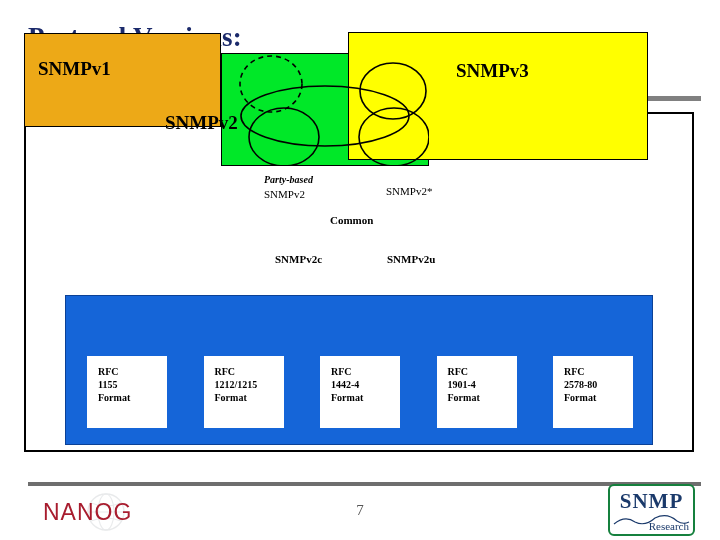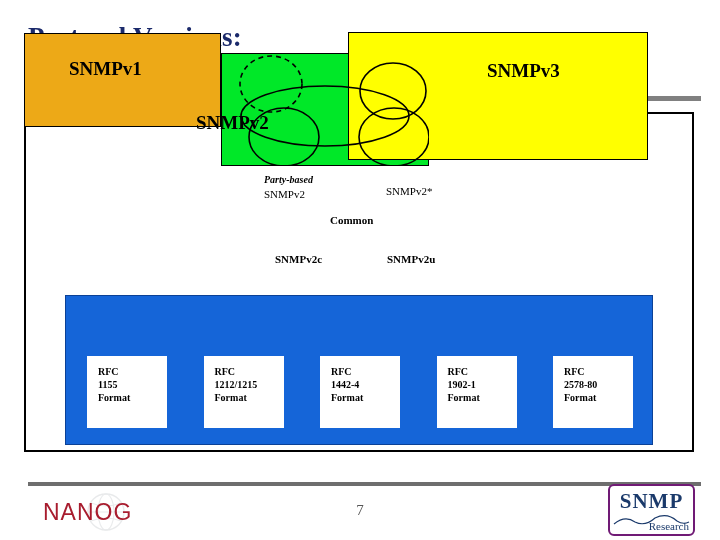--- a/index.html
+++ b/index.html
@@ -28,21 +28,21 @@
   }
 
   .sbm-label{
     position:absolute;left:0;top:6px;width:670px;text-align:center;
     font-size:17px;color:#000;font-family:"Liberation Serif", serif;
   }
 
   
   .box{position:absolute;border:1px solid #000;box-sizing:border-box;}
   .box-label{
-    position:absolute;font-weight:bold;color:#000;font-family:"Liberation Serif", serif;margin-left:31px;
+    position:absolute;font-weight:bold;color:#000;font-family:"Liberation Serif", serif;
   }
 
   .box-v1{left:24px;top:33px;width:197px;height:94px;background:#eda917;z-index:3;}
   .lbl-v1{left:38px;top:58px;font-size:19px;z-index:6;}
 
   .box-v3{left:348px;top:32px;width:300px;height:128px;background:#ffff00;z-index:3;}
   .lbl-v3{left:456px;top:60px;font-size:19px;z-index:6;}
 
   .box-v2{left:221px;top:53px;width:208px;height:113px;background:#00e828;z-index:2;}
   .lbl-v2{left:165px;top:112px;font-size:19px;z-index:6;}
@@ -95,21 +95,21 @@
     position:absolute;left:50px;top:2px;width:42px;height:42px;opacity:.22;z-index:1;
   }
 
   .page-no{
     position:absolute;left:0;top:502px;width:720px;text-align:center;
     font-size:15px;color:#555;font-family:"Liberation Serif", serif;
   }
 
   .snmp-logo{
     position:absolute;left:608px;top:484px;width:87px;height:52px;
-    border:2px solid #701a75;border-radius:6px;background:#ffffff;box-sizing:border-box;
+    border:2px solid #15803d;border-radius:6px;background:#ffffff;box-sizing:border-box;
   }
   .snmp-word{
     position:absolute;left:0;top:3px;width:83px;text-align:center;
     font-family:"Liberation Serif", serif;font-weight:bold;font-size:21px;
     color:#1b3a6b;letter-spacing:1px;
   }
   .snmp-research{
     position:absolute;left:0;bottom:2px;width:79px;text-align:right;
     font-family:Liberation Serif, serif;font-size:11px;color:#1b3a6b;
   }
@@ -165,21 +165,21 @@
         <span>1212/1215</span>
         <span>Format</span>
       </div>
       <div class="rfc">
         <span>RFC</span>
         <span>1442-4</span>
         <span>Format</span>
       </div>
       <div class="rfc">
         <span>RFC</span>
-        <span>1902-1</span>
+        <span>1901-4</span>
         <span>Format</span>
       </div>
       <div class="rfc">
         <span>RFC</span>
         <span>2578-80</span>
         <span>Format</span>
       </div>
     </div>
   </div>
 

